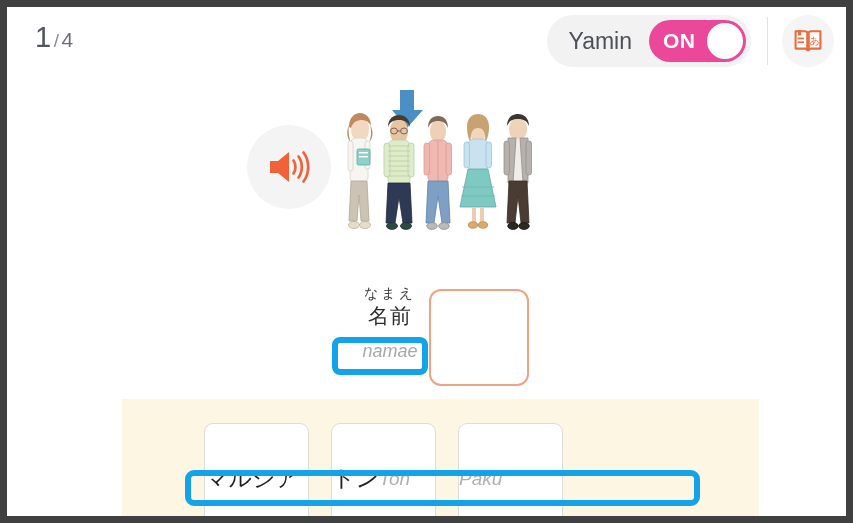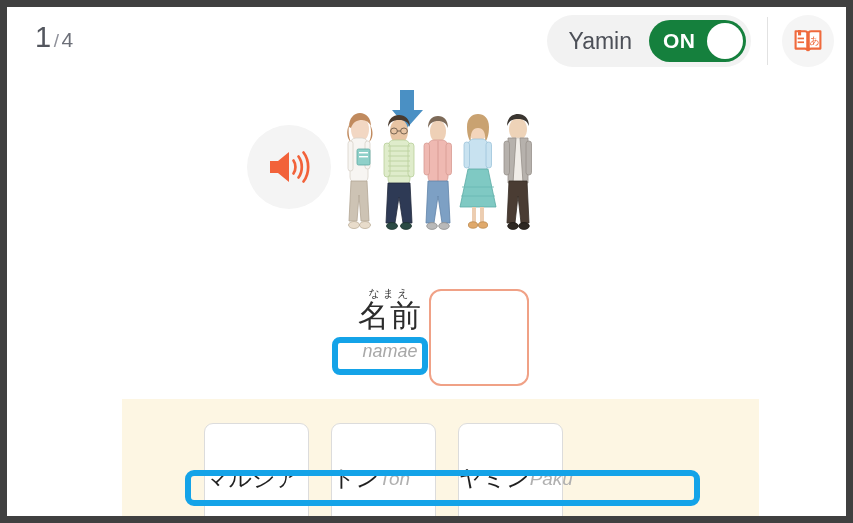--- a/index.html
+++ b/index.html
@@ -66,21 +66,21 @@
   #romaji-label {
     font-size: 23px;
     color: #4d5058;
     margin-right: 17px;
     white-space: nowrap;
   }
   #romaji-switch {
     position: relative;
     width: 97px;
     height: 42px;
-    background: #15803d;
+    background: #ec4899;
     border-radius: 21px;
     display: flex;
     align-items: center;
     cursor: pointer;
   }
   #romaji-switch .state {
     font-size: 21px;
     font-weight: bold;
     color: #ffffff;
     margin-left: 14px;
@@ -167,28 +167,28 @@
   }
 
   #prompt-word {
     position: absolute;
     left: 0px;
     top: 5px;
     width: 106px;
     text-align: center;
   }
   #prompt-furigana {
-    font-size: 11px;
+    font-size: 14px;
     color: #3a3a3a;
     letter-spacing: 3px;
     line-height: 13px;
     height: 13px;
   }
   #prompt-kanji {
-    font-size: 31px;
+    font-size: 21px;
     color: #2c2c2c;
     line-height: 32px;
     letter-spacing: 1px;
   }
   #prompt-romaji {
     font-size: 18px;
     font-style: italic;
     color: #a8a8a8;
     line-height: 30px;
     margin-top: 4px;
@@ -433,21 +433,20 @@
         <span class="jp">マルシア</span>
       </div>
 
       <div class="word-card">
         <span class="jp">トン</span>
         <span class="ro">Ton</span>
       </div>
 
 
       <div class="word-card">
-        <span class="jp">ヤミン</span>
         <span class="ro">Paku</span>
       </div>
     </div>
   </div>
 
   <div id="romaji-band"></div>
 
 </div>
 
 </body></html>

